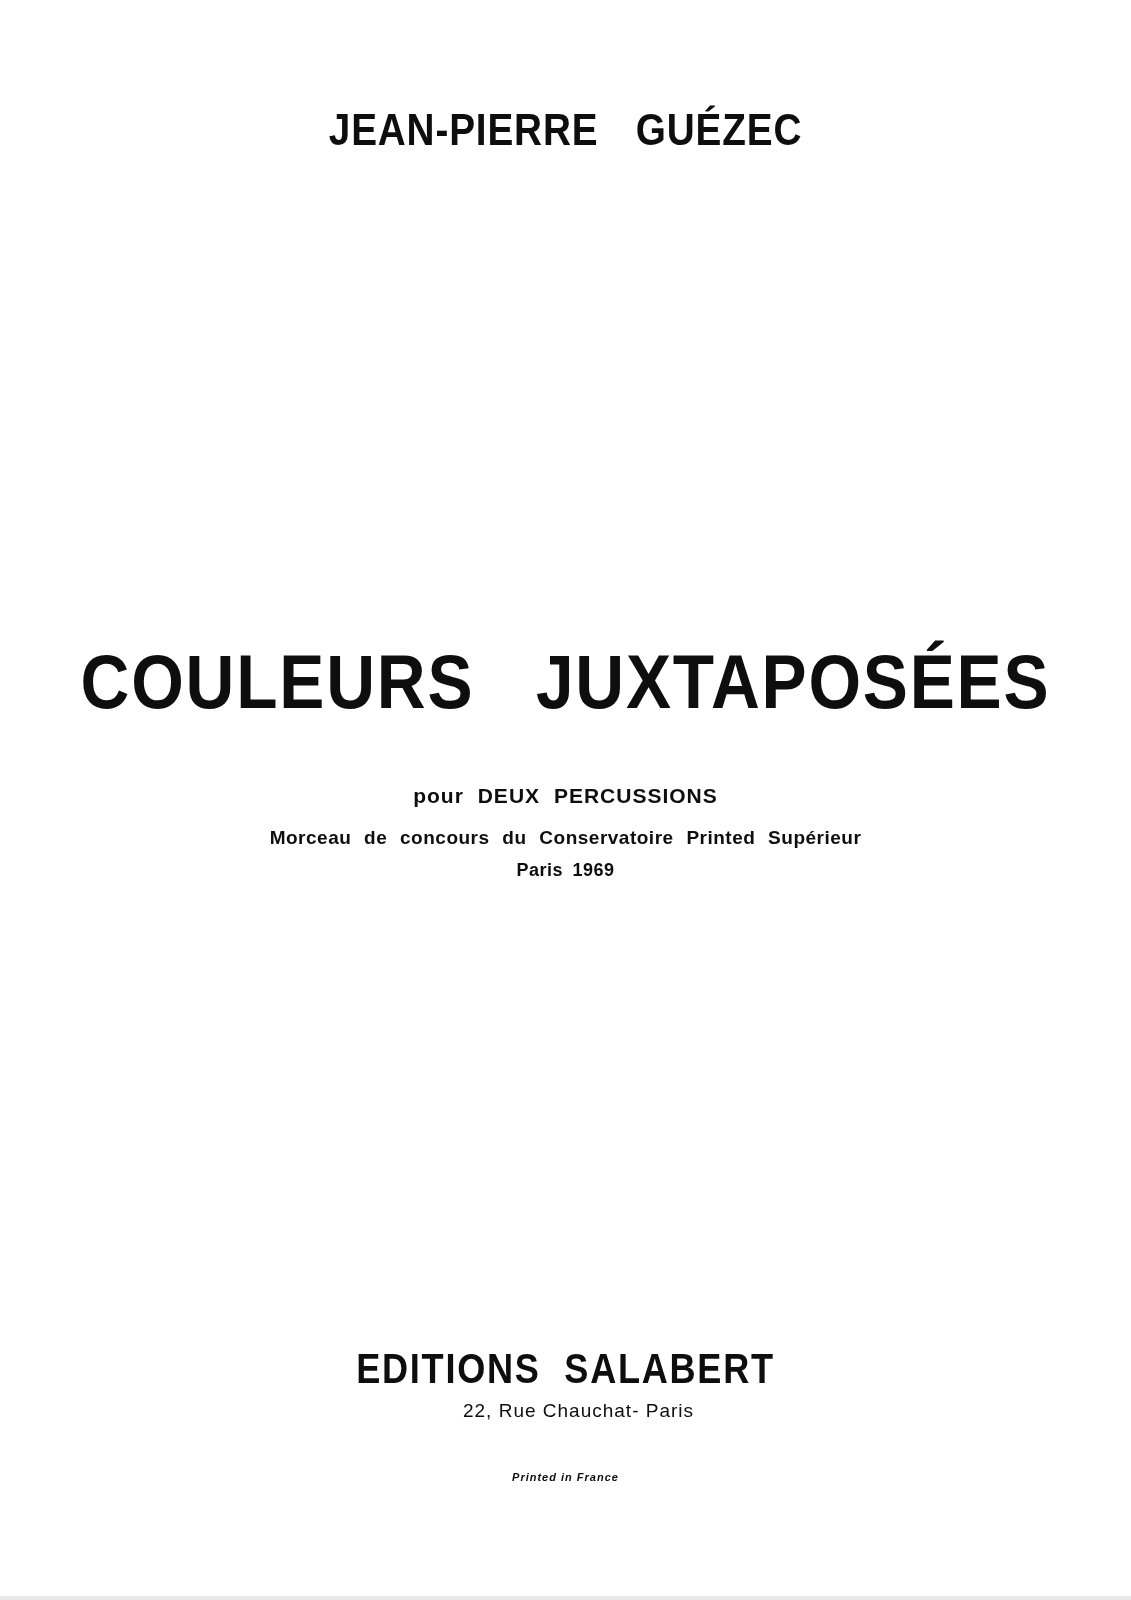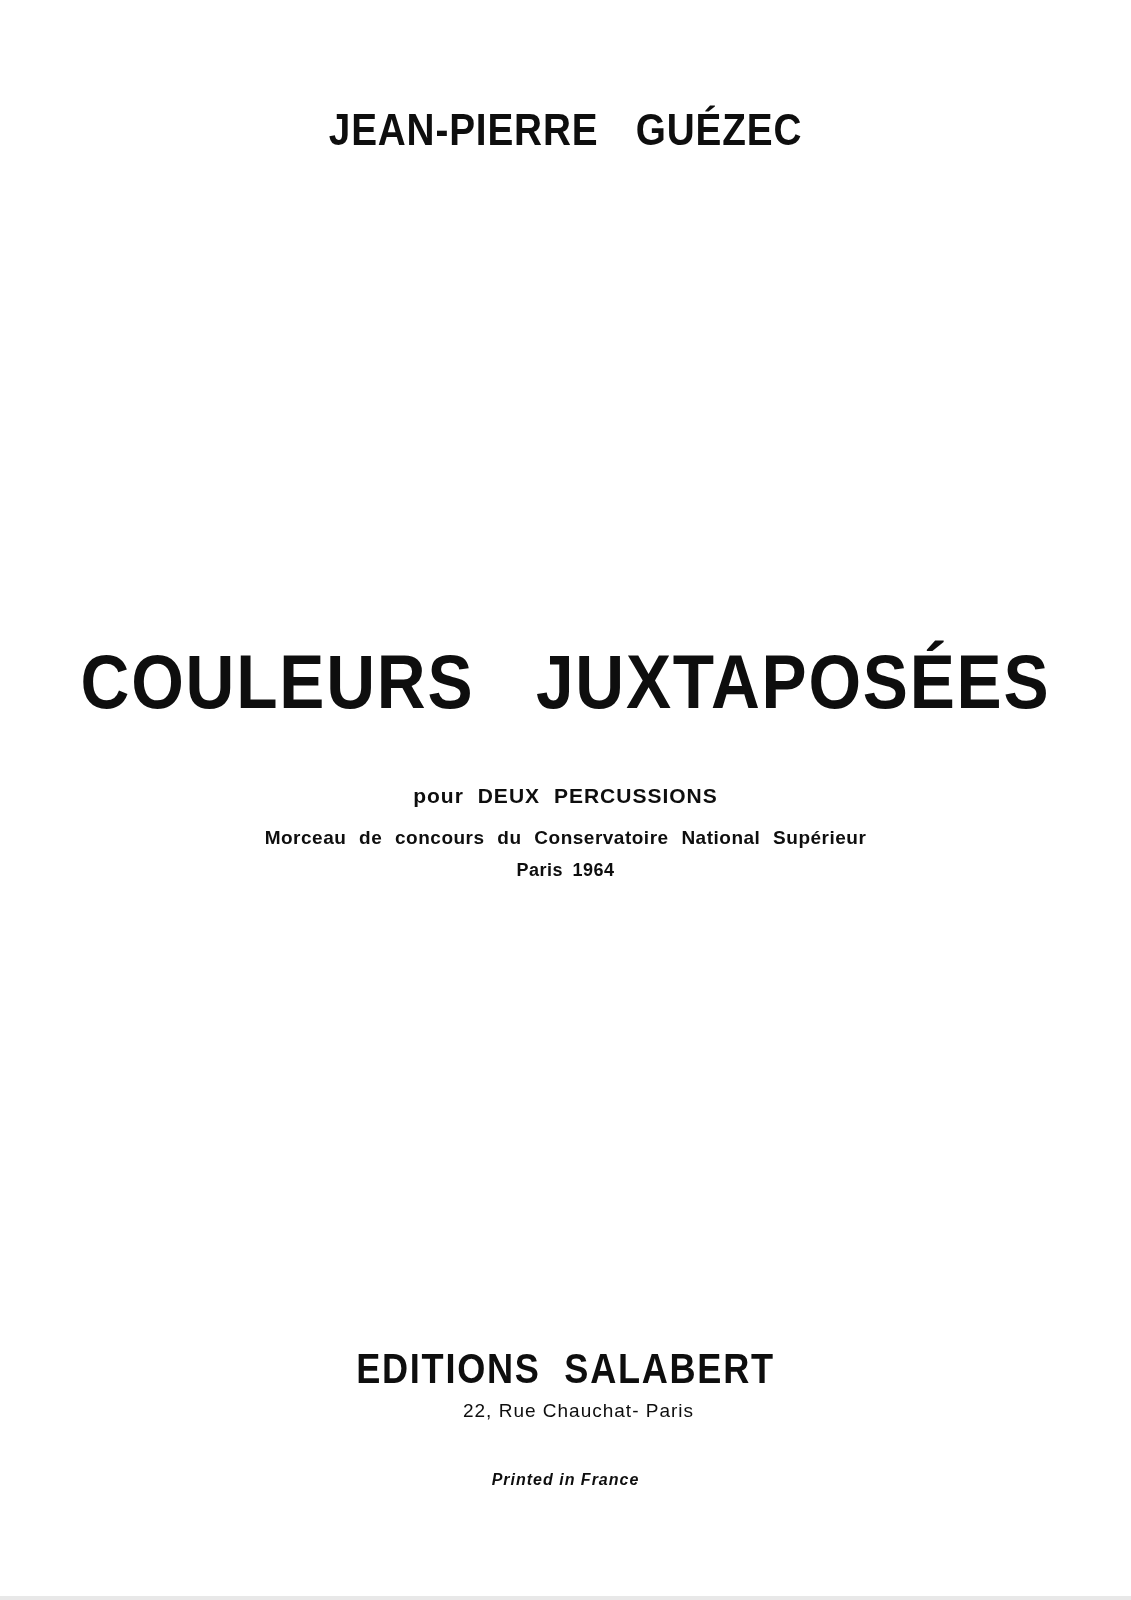--- a/index.html
+++ b/index.html
@@ -70,38 +70,38 @@
     transform: scaleX(0.86);
   }
   .address {
     top: 1400px;
     font-size: 19px;
     letter-spacing: 1px;
     margin-left: 26px;
   }
   .printed {
     top: 1471px;
-    font-size: 16px;
+    font-size: 11px;
     font-style: italic;
     font-weight: bold;
     letter-spacing: 1px;
   }
 </style>
 </head>
 <body>
 
 <div class="page">
   <div class="line author">JEAN-PIERRE GUÉZEC</div>
 
   <div class="line main-title">COULEURS JUXTAPOSÉES</div>
 
   <div class="line subtitle">pour DEUX PERCUSSIONS</div>
 
-  <div class="line competition">Morceau de concours du Conservatoire National Supérieur</div>
+  <div class="line competition">Morceau de concours du Conservatoire Printed Supérieur</div>
 
-  <div class="line place-year">Paris 1964</div>
+  <div class="line place-year">Paris 1969</div>
 
   <div class="line publisher">EDITIONS SALABERT</div>
 
   <div class="line address">22, Rue Chauchat- Paris</div>
 
   <div class="line printed">Printed in France</div>
 </div>
 
 </body></html>

